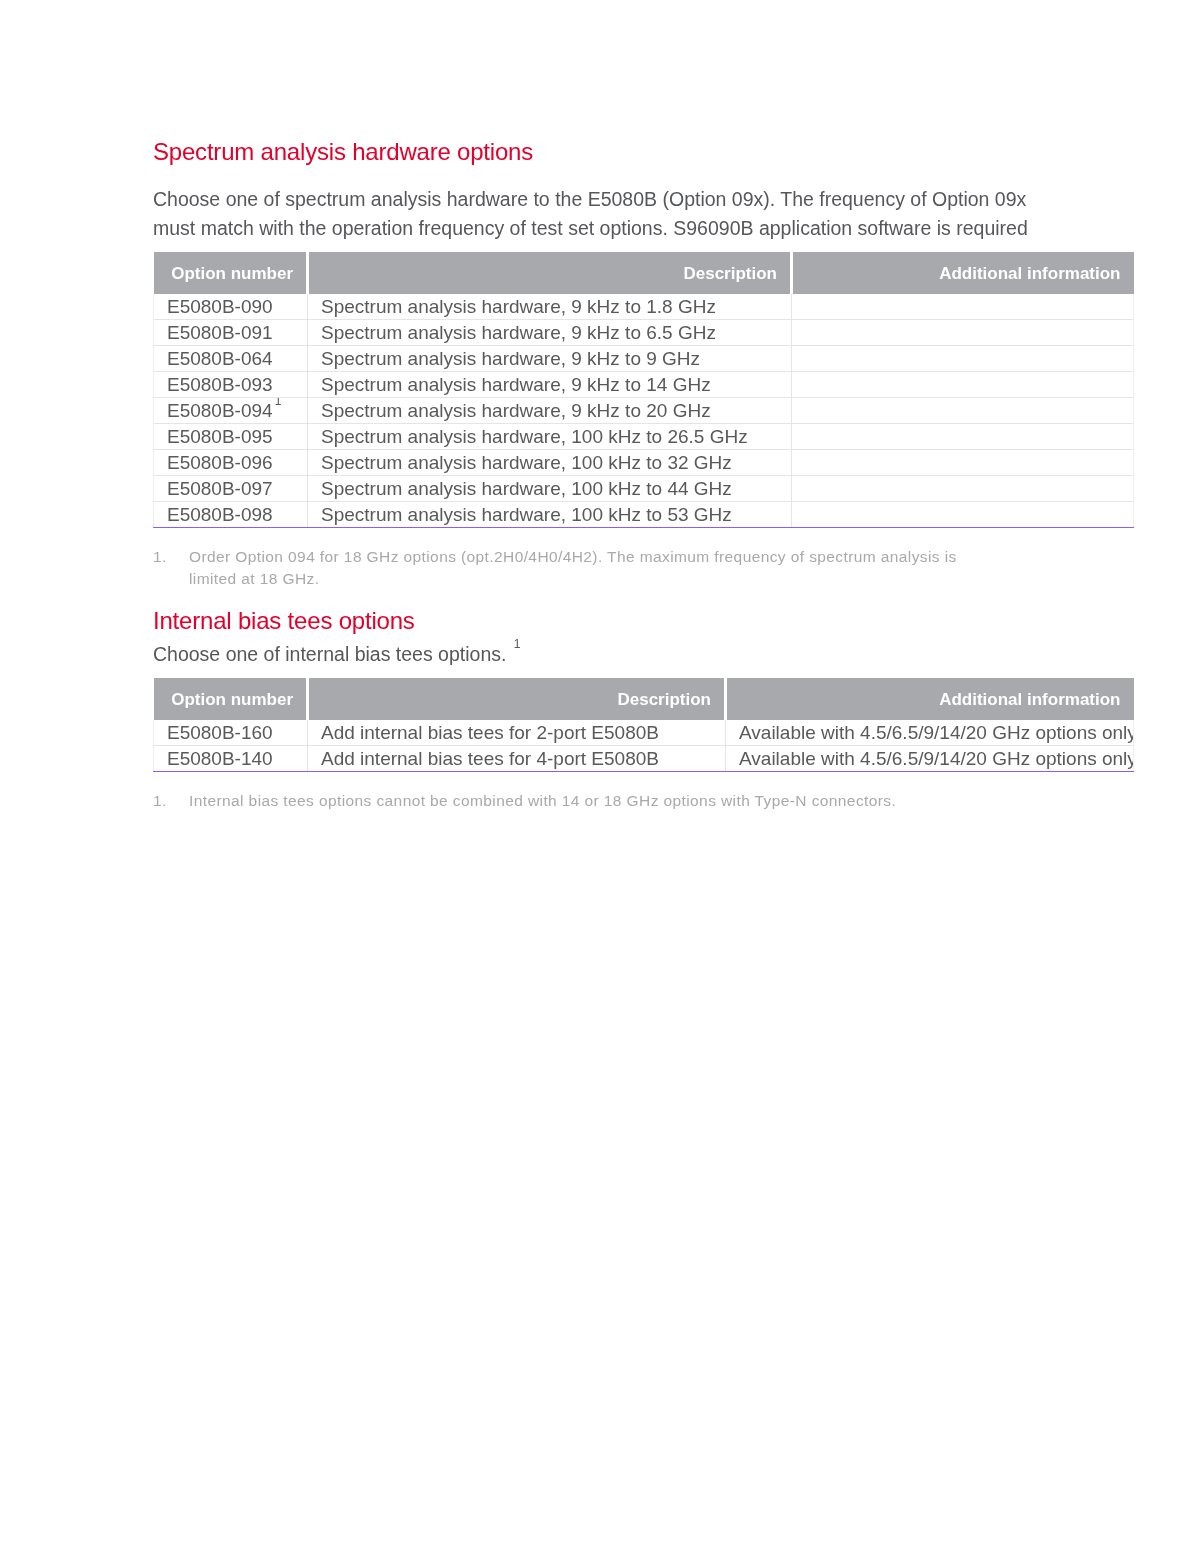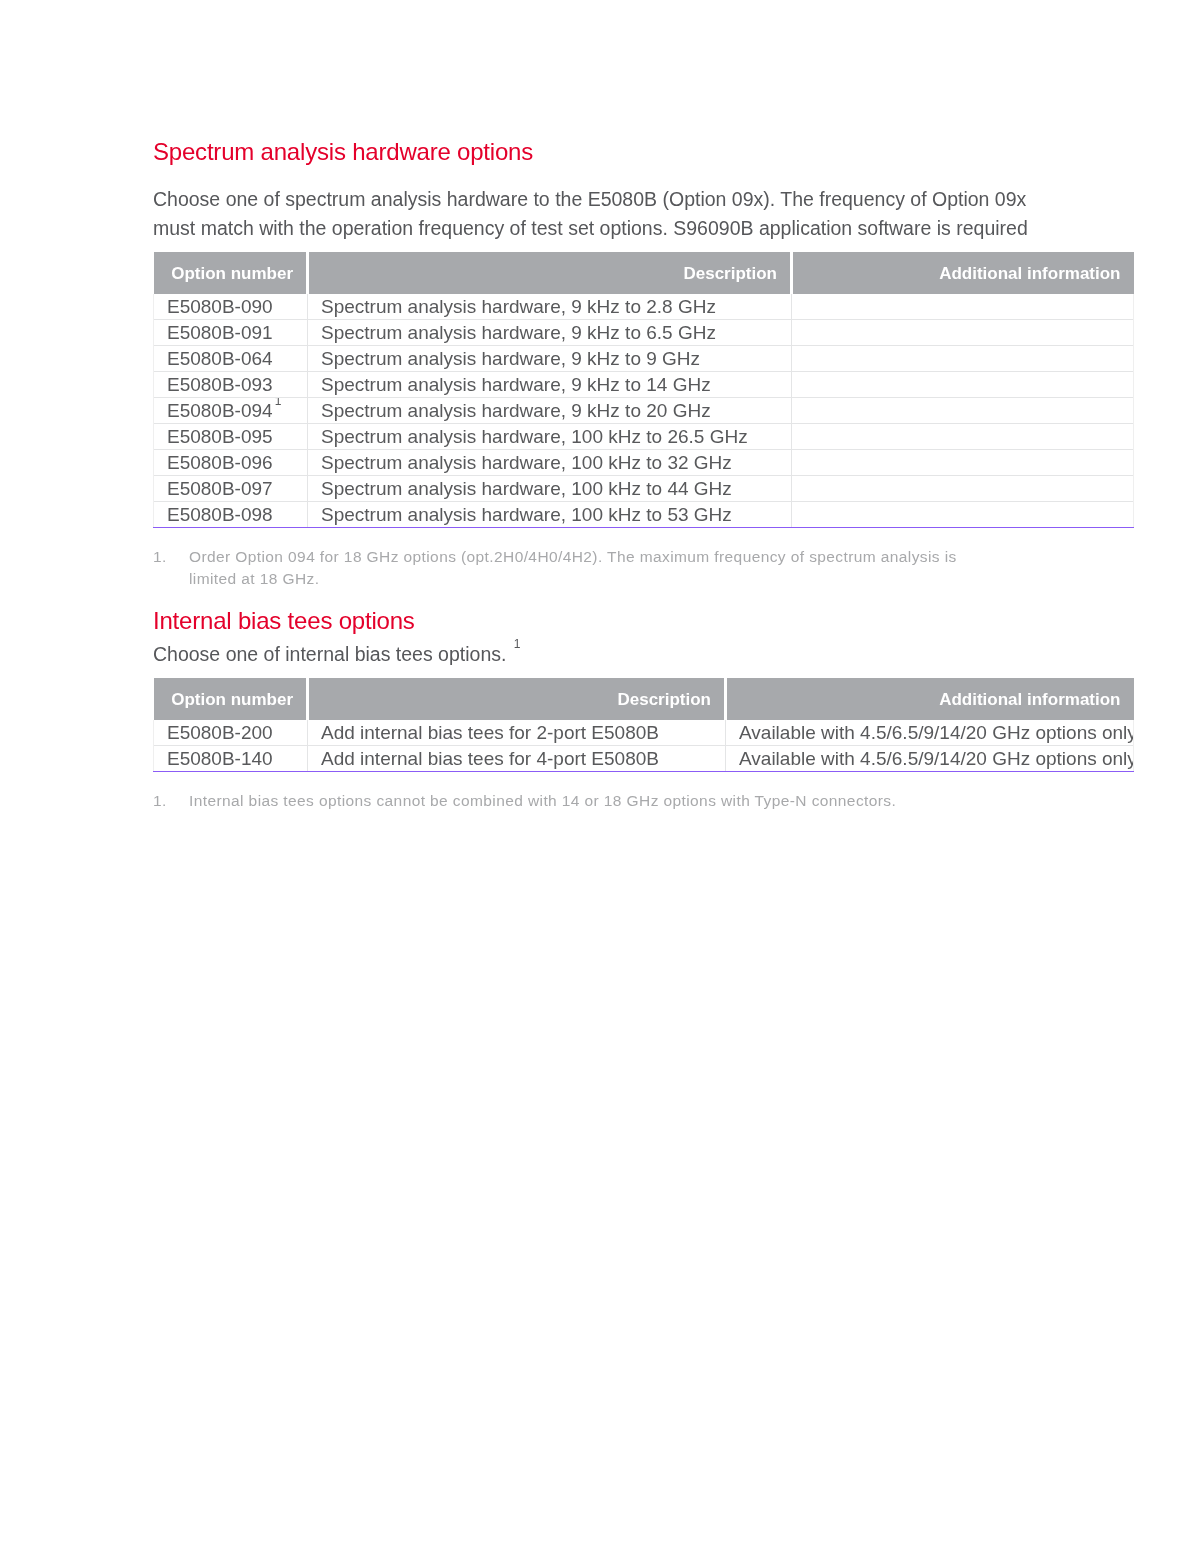--- a/index.html
+++ b/index.html
@@ -128,21 +128,21 @@
         <thead>
           <tr>
             <th>Option number</th>
             <th>Description</th>
             <th>Additional information</th>
           </tr>
         </thead>
         <tbody>
             <tr>
               <td>E5080B-090</td>
-              <td>Spectrum analysis hardware, 9 kHz to 2.8 GHz</td>
+              <td>Spectrum analysis hardware, 9 kHz to 1.8 GHz</td>
               <td></td>
             </tr>
             <tr>
               <td>E5080B-091</td>
               <td>Spectrum analysis hardware, 9 kHz to 6.5 GHz</td>
               <td></td>
             </tr>
             <tr>
               <td>E5080B-064</td>
               <td>Spectrum analysis hardware, 9 kHz to 9 GHz</td>
@@ -204,21 +204,21 @@
           </colgroup>
         <thead>
           <tr>
             <th>Option number</th>
             <th>Description</th>
             <th>Additional information</th>
           </tr>
         </thead>
         <tbody>
             <tr>
-              <td>E5080B-200</td>
+              <td>E5080B-160</td>
               <td>Add internal bias tees for 2-port E5080B</td>
               <td>Available with 4.5/6.5/9/14/20 GHz options only</td>
             </tr>
             <tr>
               <td>E5080B-140</td>
               <td>Add internal bias tees for 4-port E5080B</td>
               <td>Available with 4.5/6.5/9/14/20 GHz options only</td>
             </tr>
           </tbody>
       </table>

